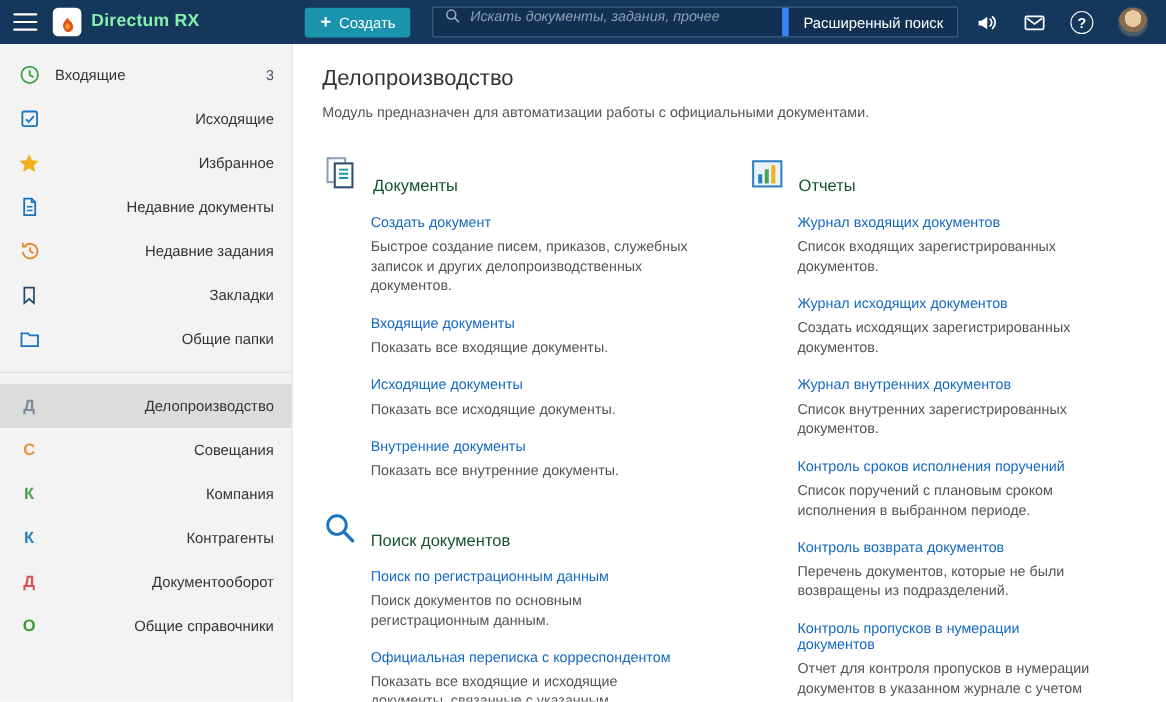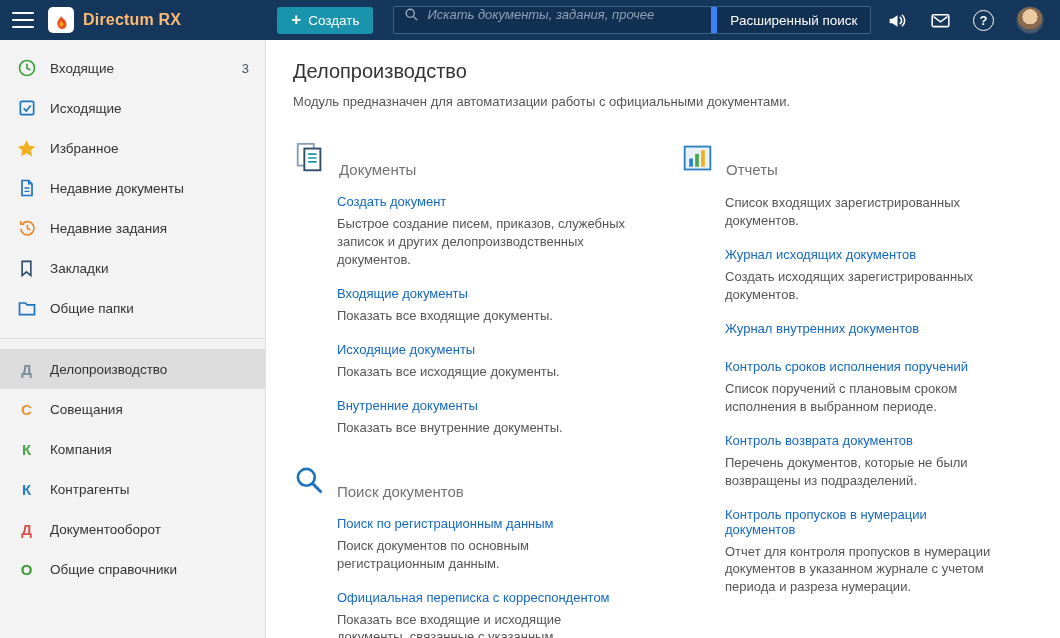--- a/index.html
+++ b/index.html
@@ -15,21 +15,21 @@
     position:absolute; top:0; left:0; right:0; height:40px;
     background:var(--topbar,#16375c); display:flex; align-items:center;
     padding:0 12px; color:#fff;
   }
   .hamburger { width:22px; height:16px; display:flex; flex-direction:column;
     justify-content:space-between; background:none; border:none; cursor:pointer; margin-right:14px; }
   .hamburger span { display:block; height:2px; background:#fff; border-radius:1px; }
   .logo { display:flex; align-items:center; gap:9px; cursor:pointer; }
   .logo-mark { width:26px; height:26px; background:#fff; border-radius:5px;
     display:flex; align-items:center; justify-content:center; }
-  .logo-text { font-size:16px; font-weight:bold; color:#fdba74; letter-spacing:.2px; }
+  .logo-text { font-size:16px; font-weight:bold; color:#86efac; letter-spacing:.2px; }
 
   .create-btn {
     margin-left:96px; height:27px; padding:0 14px; border:none; border-radius:3px;
     background:var(--create,#1a93ad); color:#fff; font-size:13.5px;
     font-family:inherit; display:flex; align-items:center; gap:7px; cursor:pointer;
   }
   .create-btn .plus { font-size:17px; font-weight:bold; line-height:1; margin-top:-2px; }
 
   .search-wrap {
     margin-left:20px; width:478px; height:28px; display:flex; align-items:flex-start;
@@ -61,40 +61,40 @@
   }
 
   
   .sidebar {
     position:absolute; top:40px; left:0; width:266px; bottom:0;
     background:var(--sidebar-bg,#f3f3f3); border-right:1px solid #e2e2e2;
     padding-top:8px;
   }
   .nav-item {
     height:40px; display:flex; align-items:center; gap:13px;
-    padding:0 16px; cursor:pointer; font-size:13.5px; color:#333;
+    padding:0 16px; cursor:pointer; font-size:13.5px; color:#333;justify-content:space-between;
   }
   .nav-item.selected { background:var(--selected,#dcdcdc); }
   .nav-icon { width:21px; height:21px; display:flex; align-items:center; justify-content:center; flex:none; }
   .nav-badge { margin-left:auto; color:#44566a; font-size:13px; }
   .nav-sep { border-top:1px solid #ddd; margin:10px 0; }
   .letter-tile { width:21px; text-align:center; font-size:15px; font-weight:bold; flex:none; }
 
   
   .main {
     position:absolute; top:40px; left:267px; right:0; bottom:0;
     background:#fff; padding:20px 28px 0 26px; overflow:hidden;
   }
   .page-title { font-size:20px; font-weight:normal; color:#333; }
   .page-subtitle { margin-top:11px; color:#555; font-size:13px; }
   .columns { display:flex; gap:48px; margin-top:32px; }
   .col-left { width:340px; flex:none; }
   .col-right { width:310px; flex:none; }
   .section-head { display:flex; align-items:center; gap:12px; margin-bottom:16px; }
-  .section-title { font-size:15px; color:#737373;margin-top:20px; }
+  .section-title { font-size:15px; color:#14532d;margin-top:20px; }
   .section-items { margin-left:44px; }
   .item { margin-bottom:17px; }
   .item-link {
     display:inline-block; color:var(--link,#1569c0); font-size:13px;
     text-decoration:none; cursor:pointer; margin-bottom:6px;
   }
   .item-desc { color:#555; font-size:13px; line-height:1.38; }
   .section-gap { margin-top:26px; }
 </style>
 </head>
@@ -328,28 +328,30 @@
                   <rect x="4" y="5" width="28" height="25" fill="#eaf1f8" stroke="#2a7fc1" stroke-width="2"></rect>
                   <rect x="9" y="18" width="4" height="9" fill="#2a7fc1"></rect>
                   <rect x="15.5" y="13" width="4" height="14" fill="#4aa54e"></rect>
                   <rect x="22" y="9" width="4" height="18" fill="#f2b01e"></rect>
                 </svg>
             </span>
             <span class="section-title">Отчеты</span>
           </div>
           <div class="section-items">
             <div class="item">
+              <a class="item-link">Журнал входящих документов</a>
               <div class="item-desc">Список входящих зарегистрированных документов.</div>
             </div>
             <div class="item">
               <a class="item-link">Журнал исходящих документов</a>
               <div class="item-desc">Создать исходящих зарегистрированных документов.</div>
             </div>
             <div class="item">
               <a class="item-link">Журнал внутренних документов</a>
+              <div class="item-desc">Список внутренних зарегистрированных документов.</div>
             </div>
             <div class="item">
               <a class="item-link">Контроль сроков исполнения поручений</a>
               <div class="item-desc">Список поручений с плановым сроком исполнения в выбранном периоде.</div>
             </div>
             <div class="item">
               <a class="item-link">Контроль возврата документов</a>
               <div class="item-desc">Перечень документов, которые не были возвращены из подразделений.</div>
             </div>
             <div class="item">

